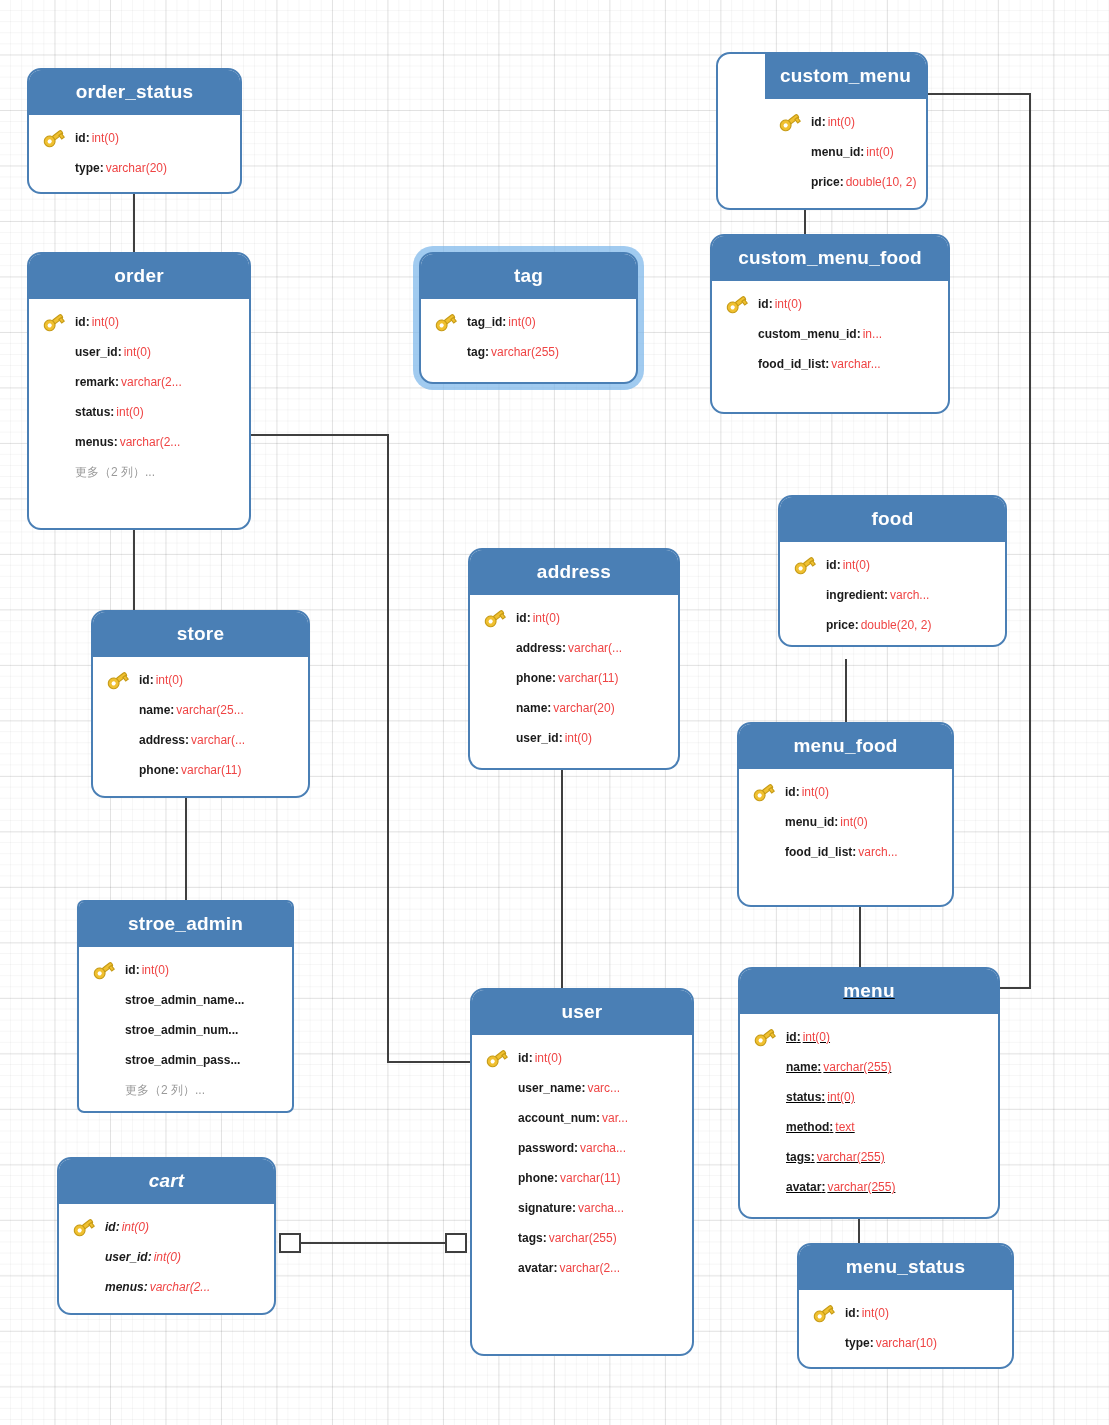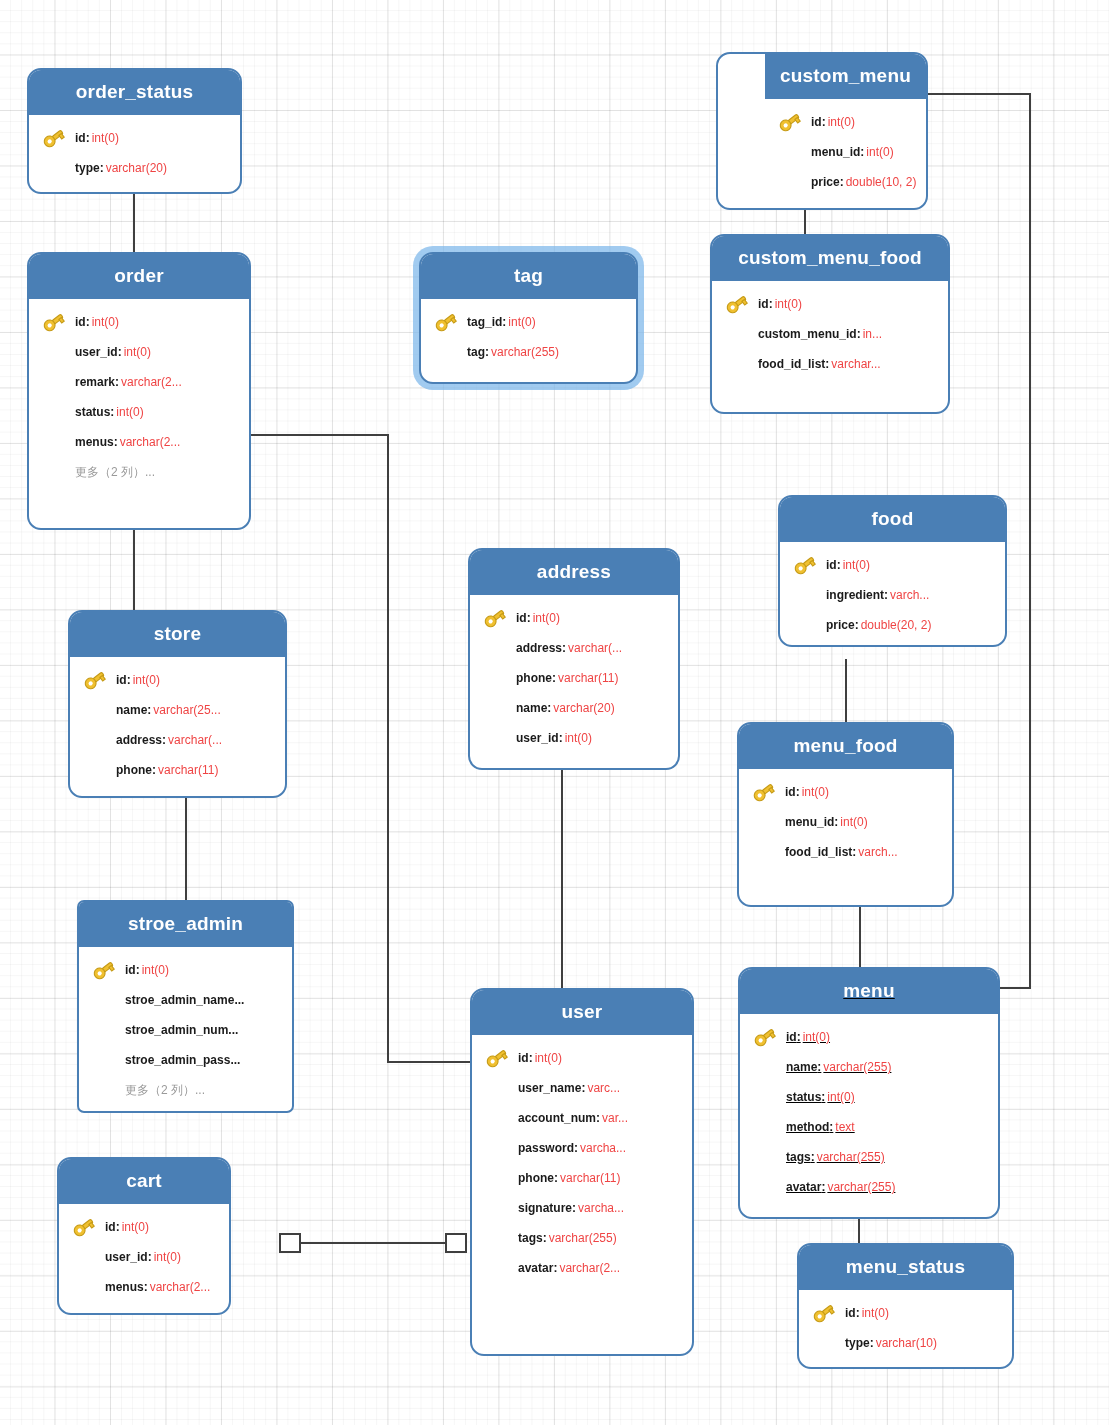--- a/index.html
+++ b/index.html
@@ -334,21 +334,21 @@
             <span class="ftype">varchar(20)</span>
           </div>
           <div class="field">
             <span class="keyslot"></span>
             <span class="fname">user_id</span>
             <span class="fname">:</span>
             <span class="ftype">int(0)</span>
           </div>
         </div>
       </div>
-      <div class="entity" style="left: 68px; top: 610px; width: 219px; height: 188px;">
+      <div class="entity" style="left: 91px; top: 610px; width: 219px; height: 188px;">
         <div class="entity-header">store</div>
         <div class="entity-body">
           <div class="field">
             <span class="keyslot"><svg viewBox="0 0 26 24" width="26" height="24">
                 <g transform="rotate(-38 13 12)">
                   <rect x="12" y="9.8" width="11" height="4.3" rx="1.4" fill="#f0c030" stroke="#c59a16" stroke-width="1.1"></rect>
                   <rect x="18.4" y="13" width="3.2" height="4.6" fill="#f0c030" stroke="#c59a16" stroke-width="1.1"></rect>
                   <circle cx="7.5" cy="12" r="5.4" fill="#f0c030" stroke="#c59a16" stroke-width="1.1"></circle>
                   <circle cx="7.5" cy="12" r="2.1" fill="#ffffff"></circle>
                 </g>
@@ -542,21 +542,21 @@
             <span class="ftype">varchar(255)</span>
           </div>
           <div class="field">
             <span class="keyslot"></span>
             <span class="fname">avatar</span>
             <span class="fname">:</span>
             <span class="ftype">varchar(2...</span>
           </div>
         </div>
       </div>
-      <div class="entity" style="left: 57px; top: 1157px; width: 174px; height: 158px;">
+      <div class="entity" style="left: 57px; top: 1157px; width: 219px; height: 158px; font-style: italic;">
         <div class="entity-header">cart</div>
         <div class="entity-body">
           <div class="field">
             <span class="keyslot"><svg viewBox="0 0 26 24" width="26" height="24">
                 <g transform="rotate(-38 13 12)">
                   <rect x="12" y="9.8" width="11" height="4.3" rx="1.4" fill="#f0c030" stroke="#c59a16" stroke-width="1.1"></rect>
                   <rect x="18.4" y="13" width="3.2" height="4.6" fill="#f0c030" stroke="#c59a16" stroke-width="1.1"></rect>
                   <circle cx="7.5" cy="12" r="5.4" fill="#f0c030" stroke="#c59a16" stroke-width="1.1"></circle>
                   <circle cx="7.5" cy="12" r="2.1" fill="#ffffff"></circle>
                 </g>

